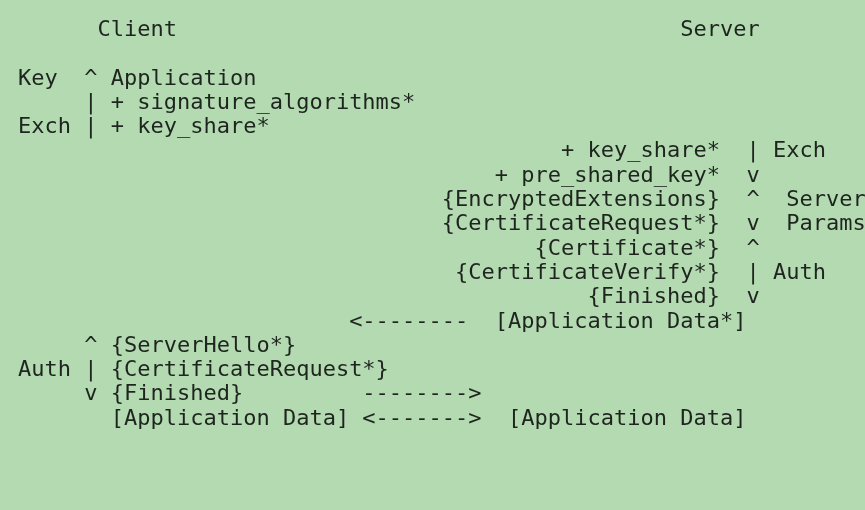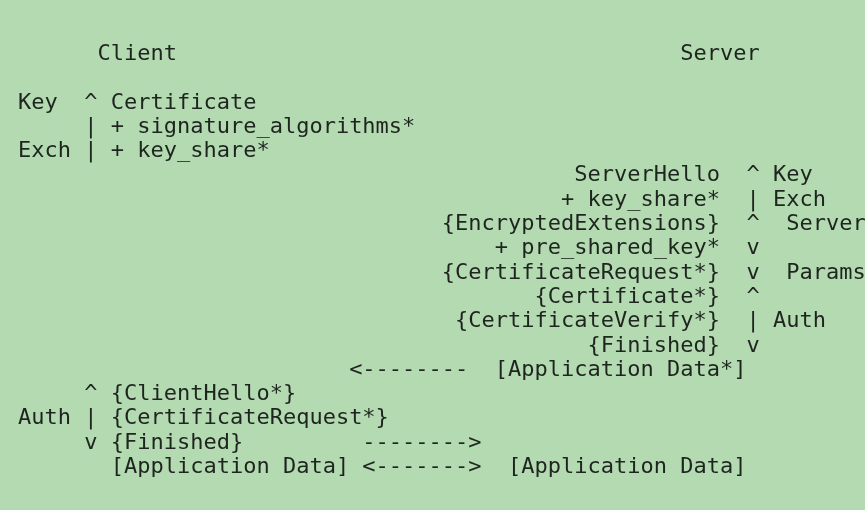--- a/index.html
+++ b/index.html
@@ -12,46 +12,44 @@
     height: 510px;
     background: #b4dab2;
     overflow: hidden;
     box-sizing: border-box;
   }
   .ascii {
     padding: 17px 0 0 18px;
     font-family: "DejaVu Sans Mono", "Liberation Mono", monospace;
     font-size: 22px;
     color: #1e251e;
-    margin-top: 24px;
   }
   .line {
     height: 24.3px;
     line-height: 24.3px;
     white-space: pre;
     font-variant-ligatures: none;
   }
 </style>
 </head>
 <body>
 
 <div class="screen">
   <div class="ascii">
     <div class="line">      Client                                      Server</div>
     <div class="line"></div>
-    <div class="line">Key  ^ Certificate</div>
+    <div class="line">Key  ^ Application</div>
     <div class="line">     | + signature_algorithms*</div>
     <div class="line">Exch | + key_share*</div>
-    <div class="line">                                          ServerHello  ^ Key</div>
     <div class="line">                                         + key_share*  | Exch</div>
+    <div class="line">                                    + pre_shared_key*  v</div>
     <div class="line">                                {EncryptedExtensions}  ^  Server</div>
-    <div class="line">                                    + pre_shared_key*  v</div>
     <div class="line">                                {CertificateRequest*}  v  Params</div>
     <div class="line">                                       {Certificate*}  ^</div>
     <div class="line">                                 {CertificateVerify*}  | Auth</div>
     <div class="line">                                           {Finished}  v</div>
     <div class="line">                         &lt;--------  [Application Data*]</div>
-    <div class="line">     ^ {ClientHello*}</div>
+    <div class="line">     ^ {ServerHello*}</div>
     <div class="line">Auth | {CertificateRequest*}</div>
     <div class="line">     v {Finished}         --------&gt;</div>
     <div class="line">       [Application Data] &lt;-------&gt;  [Application Data]</div>
   </div>
 </div>
 
 </body></html>

